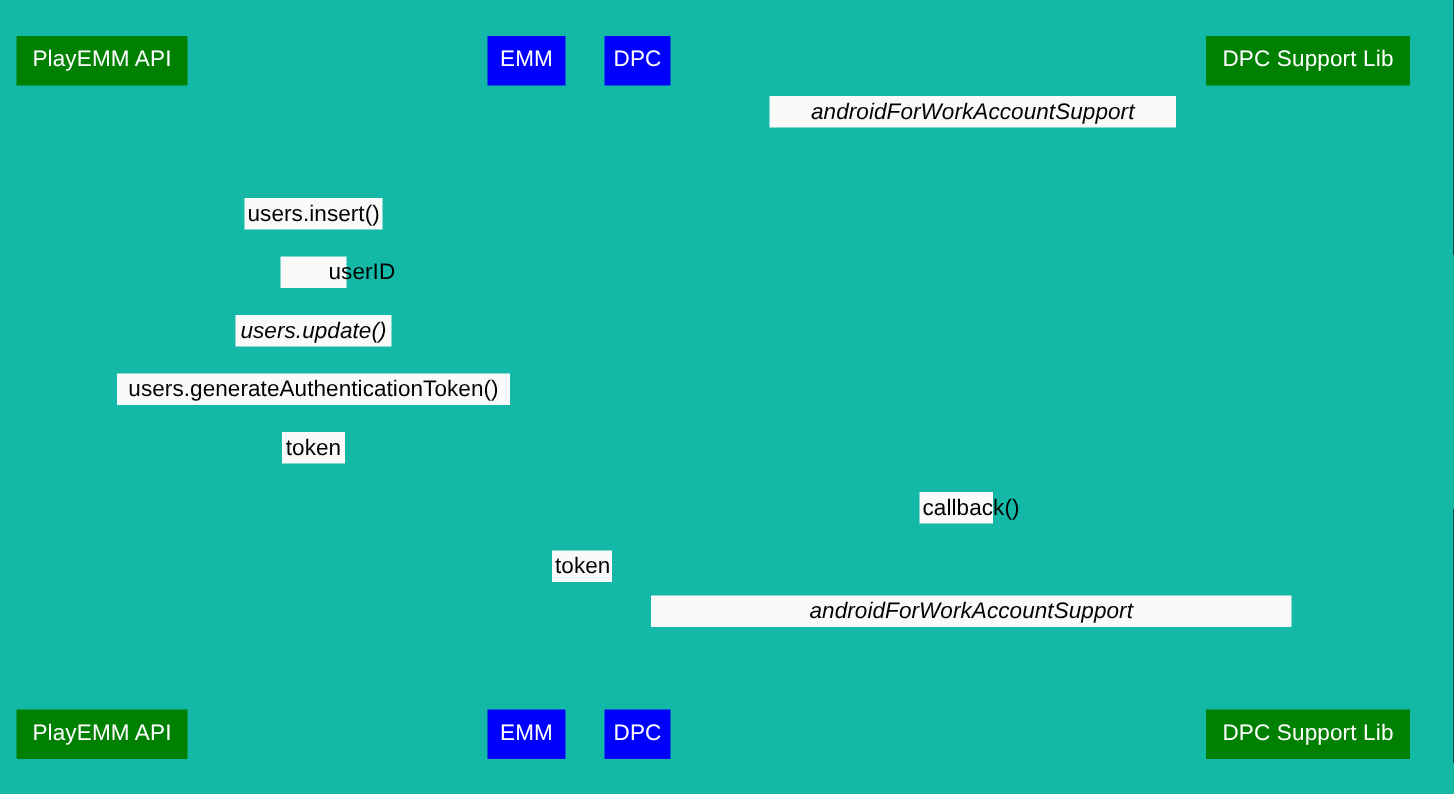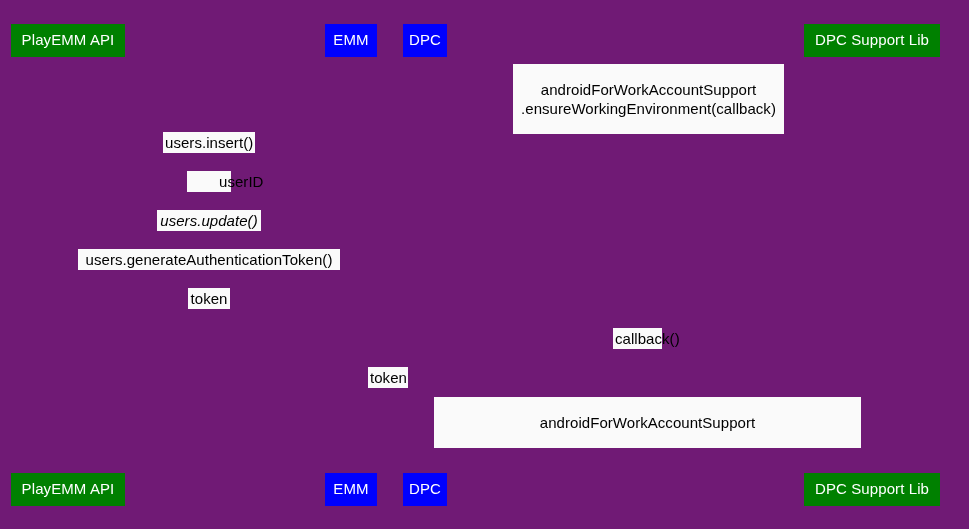--- a/index.html
+++ b/index.html
@@ -4,21 +4,21 @@
 <style>
   html, body {
     margin: 0;
     padding: 0;
     background: #000000;
   }
   #diagram {
     position: relative;
     width: 969px;
     height: 529px;
-    background: #701a75;
+    background: #14b8a6;
     overflow: hidden;
     font-family: "Liberation Sans", sans-serif;
   }
   .participant {
     position: absolute;
     display: flex;
     align-items: center;
     justify-content: center;
     color: #ffffff;
     font-size: 15px;
@@ -37,21 +37,22 @@
     font-size: 15px;
     line-height: 19px;
     box-sizing: border-box;
     padding: 1px 2px;
     text-align: center;
     white-space: pre;
     letter-spacing: 0.05px;
   }
   .msg-label.two-line {
     line-height: 19px;
-    padding: 16px 4px;
+    padding: 1px 4px;
+    font-style: italic;
   }
 </style>
 </head>
 <body>
 
 <div id="diagram">
 
   <div class="participant p-green" style="left:11px; top:24px; width:114px; height:33px;">
     <span>PlayEMM API</span>
   </div>
@@ -61,21 +62,21 @@
   </div>
 
   <div class="participant p-blue" style="left:403px; top:24px; width:44px; height:33px;">
     <span>DPC</span>
   </div>
 
   <div class="participant p-green" style="left:804px; top:24px; width:136px; height:33px;">
     <span>DPC Support Lib</span>
   </div>
 
-  <div class="msg-label two-line" style="left:513px; top:64px; width:271px;"><span>androidForWorkAccountSupport</span><br><span>.ensureWorkingEnvironment(callback)</span></div>
+  <div class="msg-label two-line" style="left:513px; top:64px; width:271px;"><span>androidForWorkAccountSupport</span><br></div>
 
   <div class="msg-label" style="left:163px; top:132px; width:92px;"><span>users.insert()</span></div>
 
   <div class="msg-label" style="left:187px; top:171px; width:44px;padding-left:32px;"><span>userID</span></div>
 
   <div class="msg-label" style="left:157px; top:210px; width:104px;font-style:italic;"><span>users.update()</span></div>
 
   <div class="msg-label" style="left:78px; top:249px; width:262px;"><span>users.generateAuthenticationToken()</span></div>
 
   <div class="msg-label" style="left:188px; top:288px; width:42px;"><span>token</span></div>

